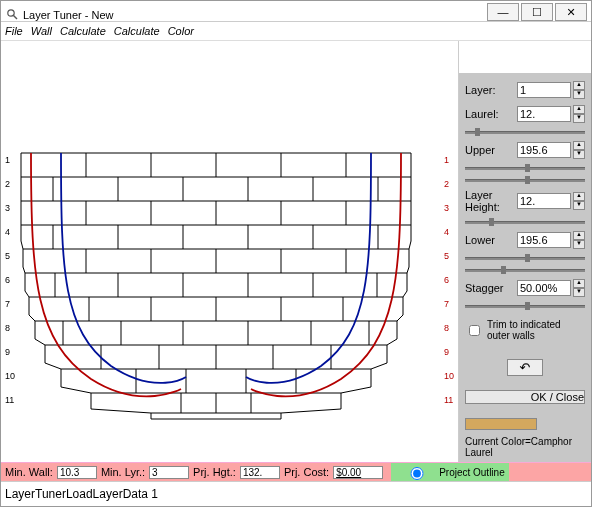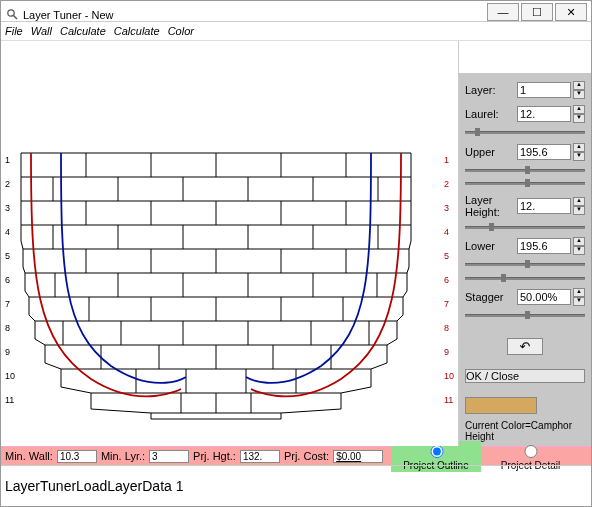--- a/index.html
+++ b/index.html
@@ -83,45 +83,45 @@
   }
   .chk { margin-top:6px; display:flex; align-items:center; gap:4px; font-size:10px; }
   .chk input { width:11px; height:11px; }
   .rotatebtn {
     margin-top:14px; align-self:center; width:34px; height:24px;
     border:1px solid #888; background:#eee; display:flex;
     align-items:center; justify-content:center; font-size:13px;
   }
   .okbtn {
     margin-top:10px; height:22px; border:1px solid #888; background:#e8e8e8;
-    display:flex; align-items:center; justify-content:flex-start;
+    display:flex; align-items:center; justify-content:flex-end;
   }
   .swatch {
     margin-top:10px; width:70px; height:26px; background:#d4a85e;
     border:1px solid #888;
   }
   .swatchlabel { font-size:10px; margin-top:2px; }
 
   
   .statusbar1 {
     display:flex; align-items:center; height:18px; border-top:1px solid #f9a8d4;
     padding:0 4px; gap:4px; background:#fca5a5;
   }
   .statusbar1 .sb-lbl { }
   .statusbar1 input {
     width:34px; font-size:10px; padding:0 2px; border:1px solid #888;
   }
   .radio {
     display:inline-flex; align-items:center; gap:2px; margin-left:4px;
-    font-size:10px; padding:1px 12px;flex-direction:column;
+    font-size:10px; padding:1px 4px;
   }
   .radio.active { background:#8fe08f; }
   .statusbar2 {
-    height:16px; border-top:1px solid #ccc; padding:12px 4px;
-    display:flex; align-items:center; font-size:14px;
+    height:16px; border-top:1px solid #ccc; padding:4px 4px;
+    display:flex; align-items:center; font-size:12px;
   }
 
   
   .ruler-left, .ruler-right {
     position:absolute; top:115px; font-size:9px; color:#b30000;
     display:flex; flex-direction:column; gap:15px;
   }
   .ruler-left { left:4px; color:#000;}
   .ruler-right { right:4px; }
   .ruler-right span, .ruler-left span { height:9px; line-height:9px; }
@@ -365,51 +365,51 @@
         <span class="spin">
             <div>▲</div>
             <div>▼</div>
           </span>
       </div>
       <div class="slider">
           <div class="track"></div>
           <div class="thumb" style="left:50%;"></div>
         </div>
 
+      <label class="chk">
+        <input type="checkbox" style="">
+        <span>Trim to indicated outer walls</span>
+      </label>
 
       <div class="rotatebtn">
         <span>↶</span>
       </div>
 
       <div class="okbtn">
         <span>OK / Close</span>
       </div>
 
       <div class="swatch"></div>
-      <div class="swatchlabel">Current Color=Camphor Height</div>
+      <div class="swatchlabel">Current Color=Camphor Laurel</div>
     </div>
   </div>
 
   <div class="statusbar1">
     <span class="sb-lbl">Min. Wall:</span>
     <input value="10.3" style="">
     <span class="sb-lbl">Min. Lyr.:</span>
     <input value="3" style="">
     <span class="sb-lbl">Prj. Hgt.:</span>
     <input value="132." style="">
     <span class="sb-lbl">Prj. Cost:</span>
     <input style="width: 44px; text-decoration: underline;" value="$0.00">
 
     <label class="radio active">
       <input type="radio" name="view" checked="" style="">
       <span>Project Outline</span>
     </label>
-    <label class="radio">
-      <input type="radio" name="view" style="">
-      <span>Project Detail</span>
-    </label>
   </div>
 
   <div class="statusbar2">
     <span>LayerTunerLoadLayerData 1</span>
   </div>
 
 </div>
 
 </body></html>

